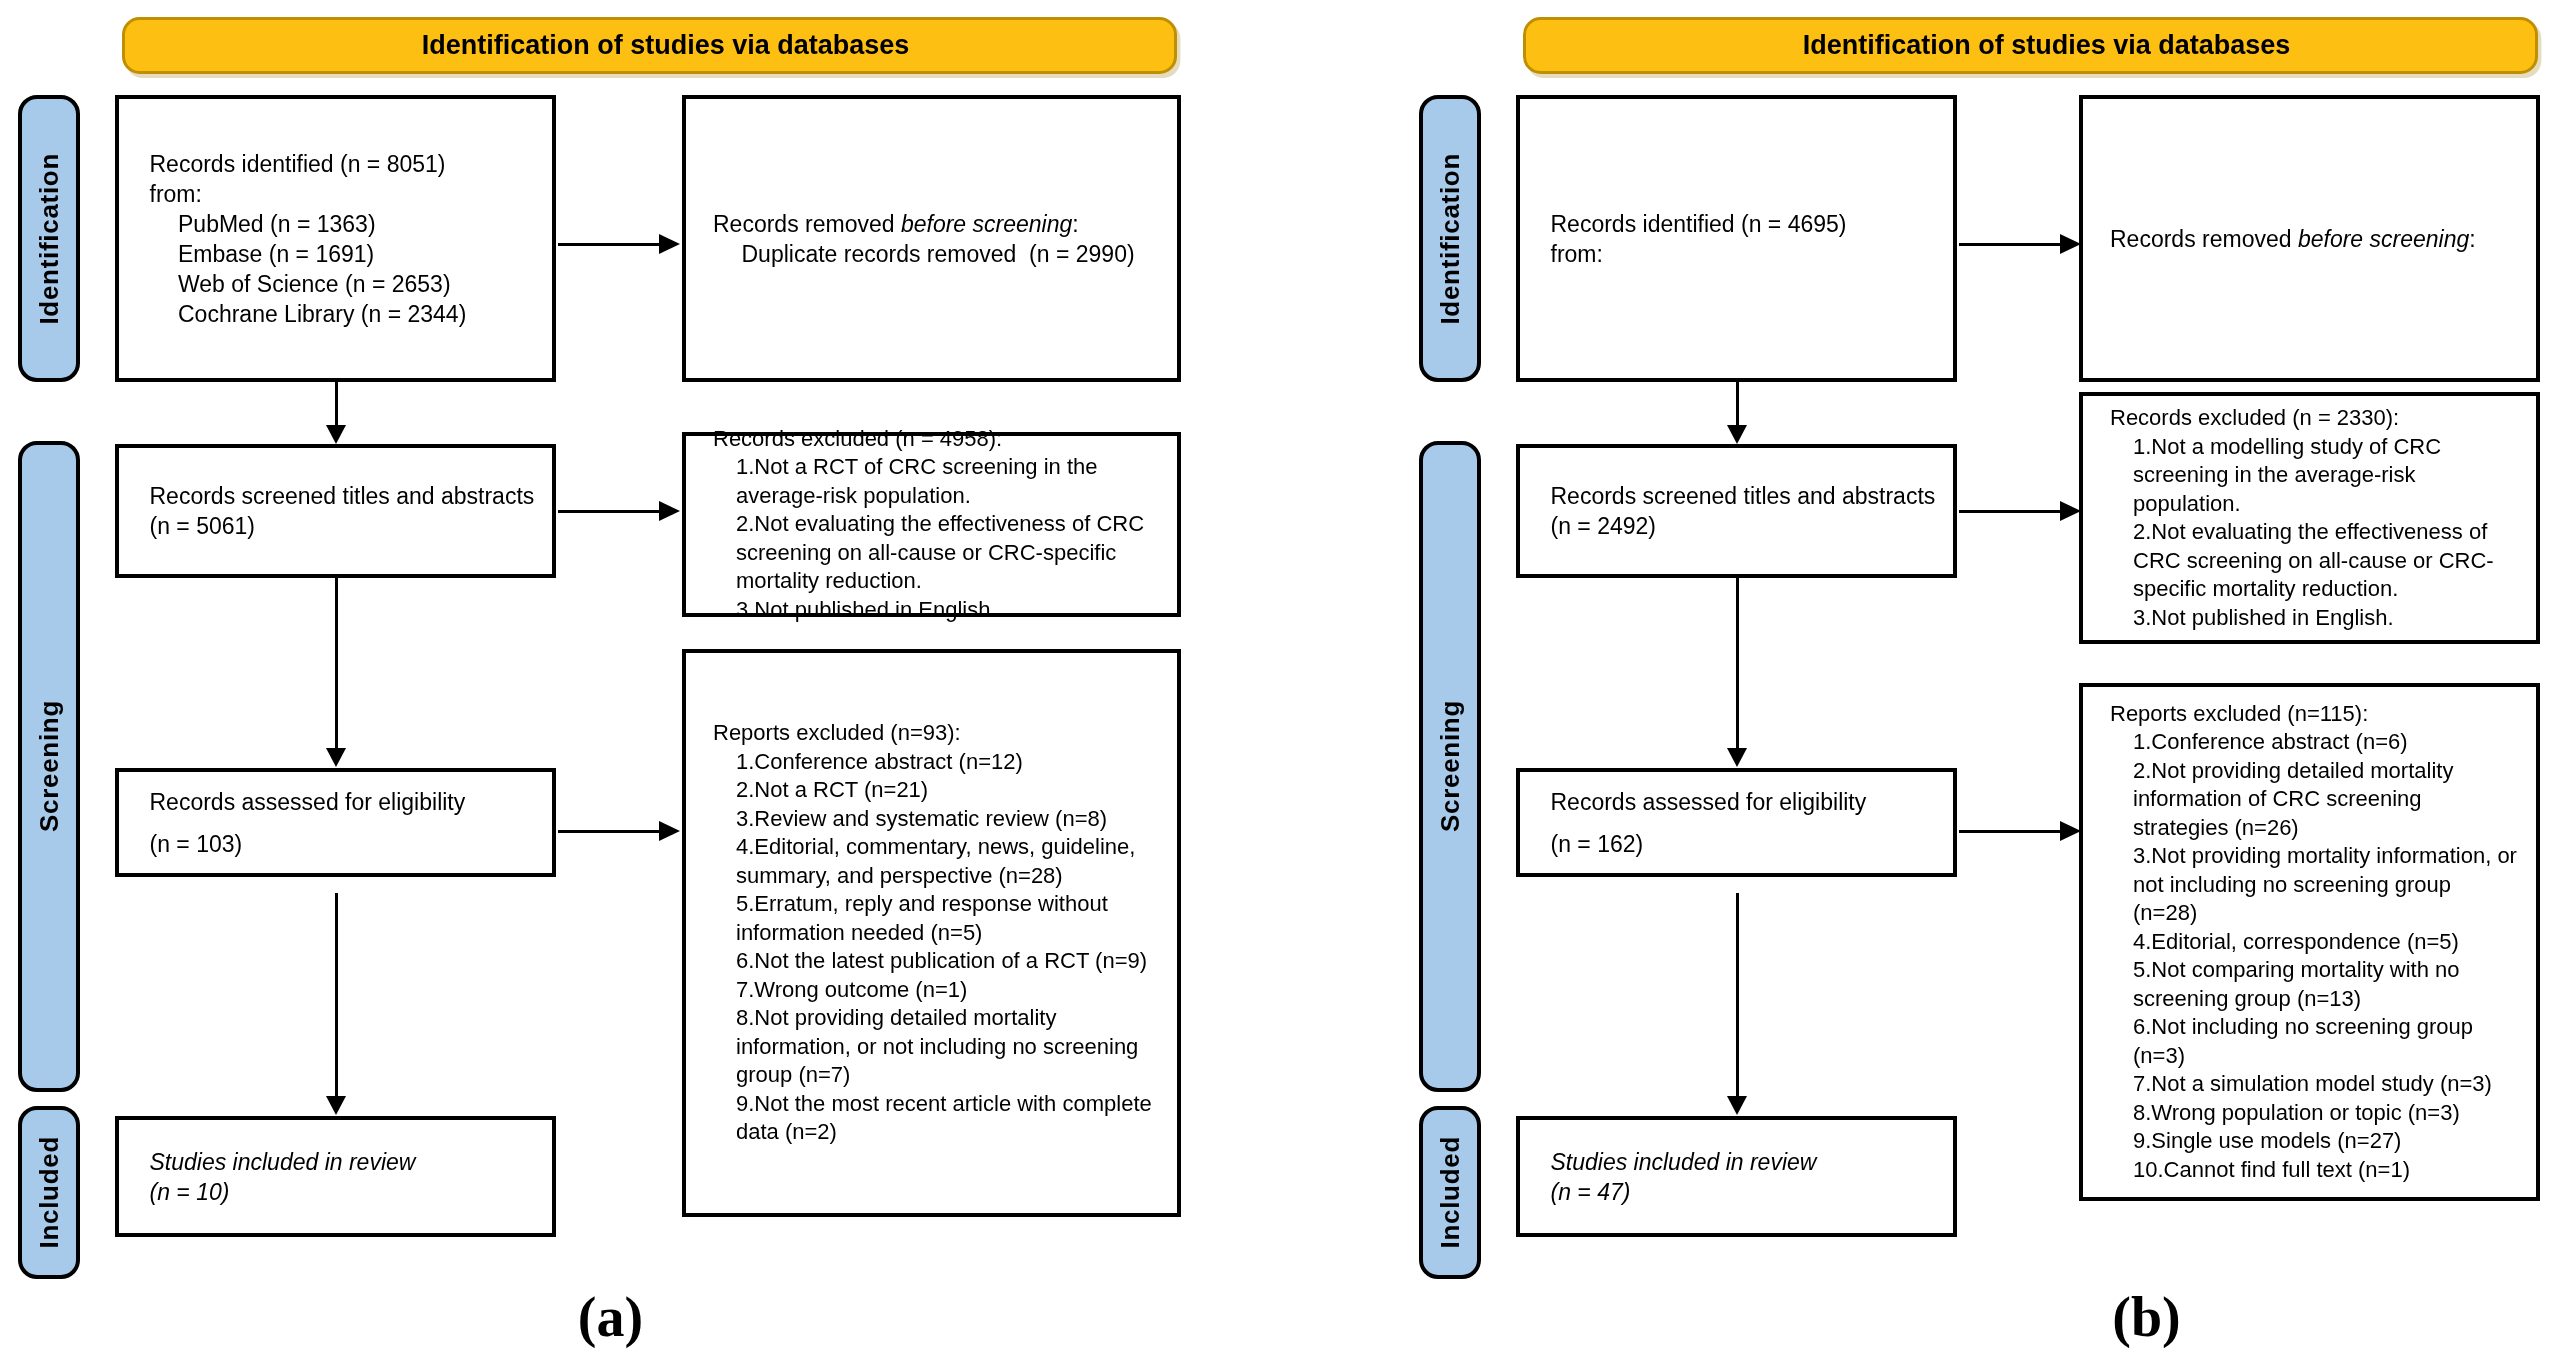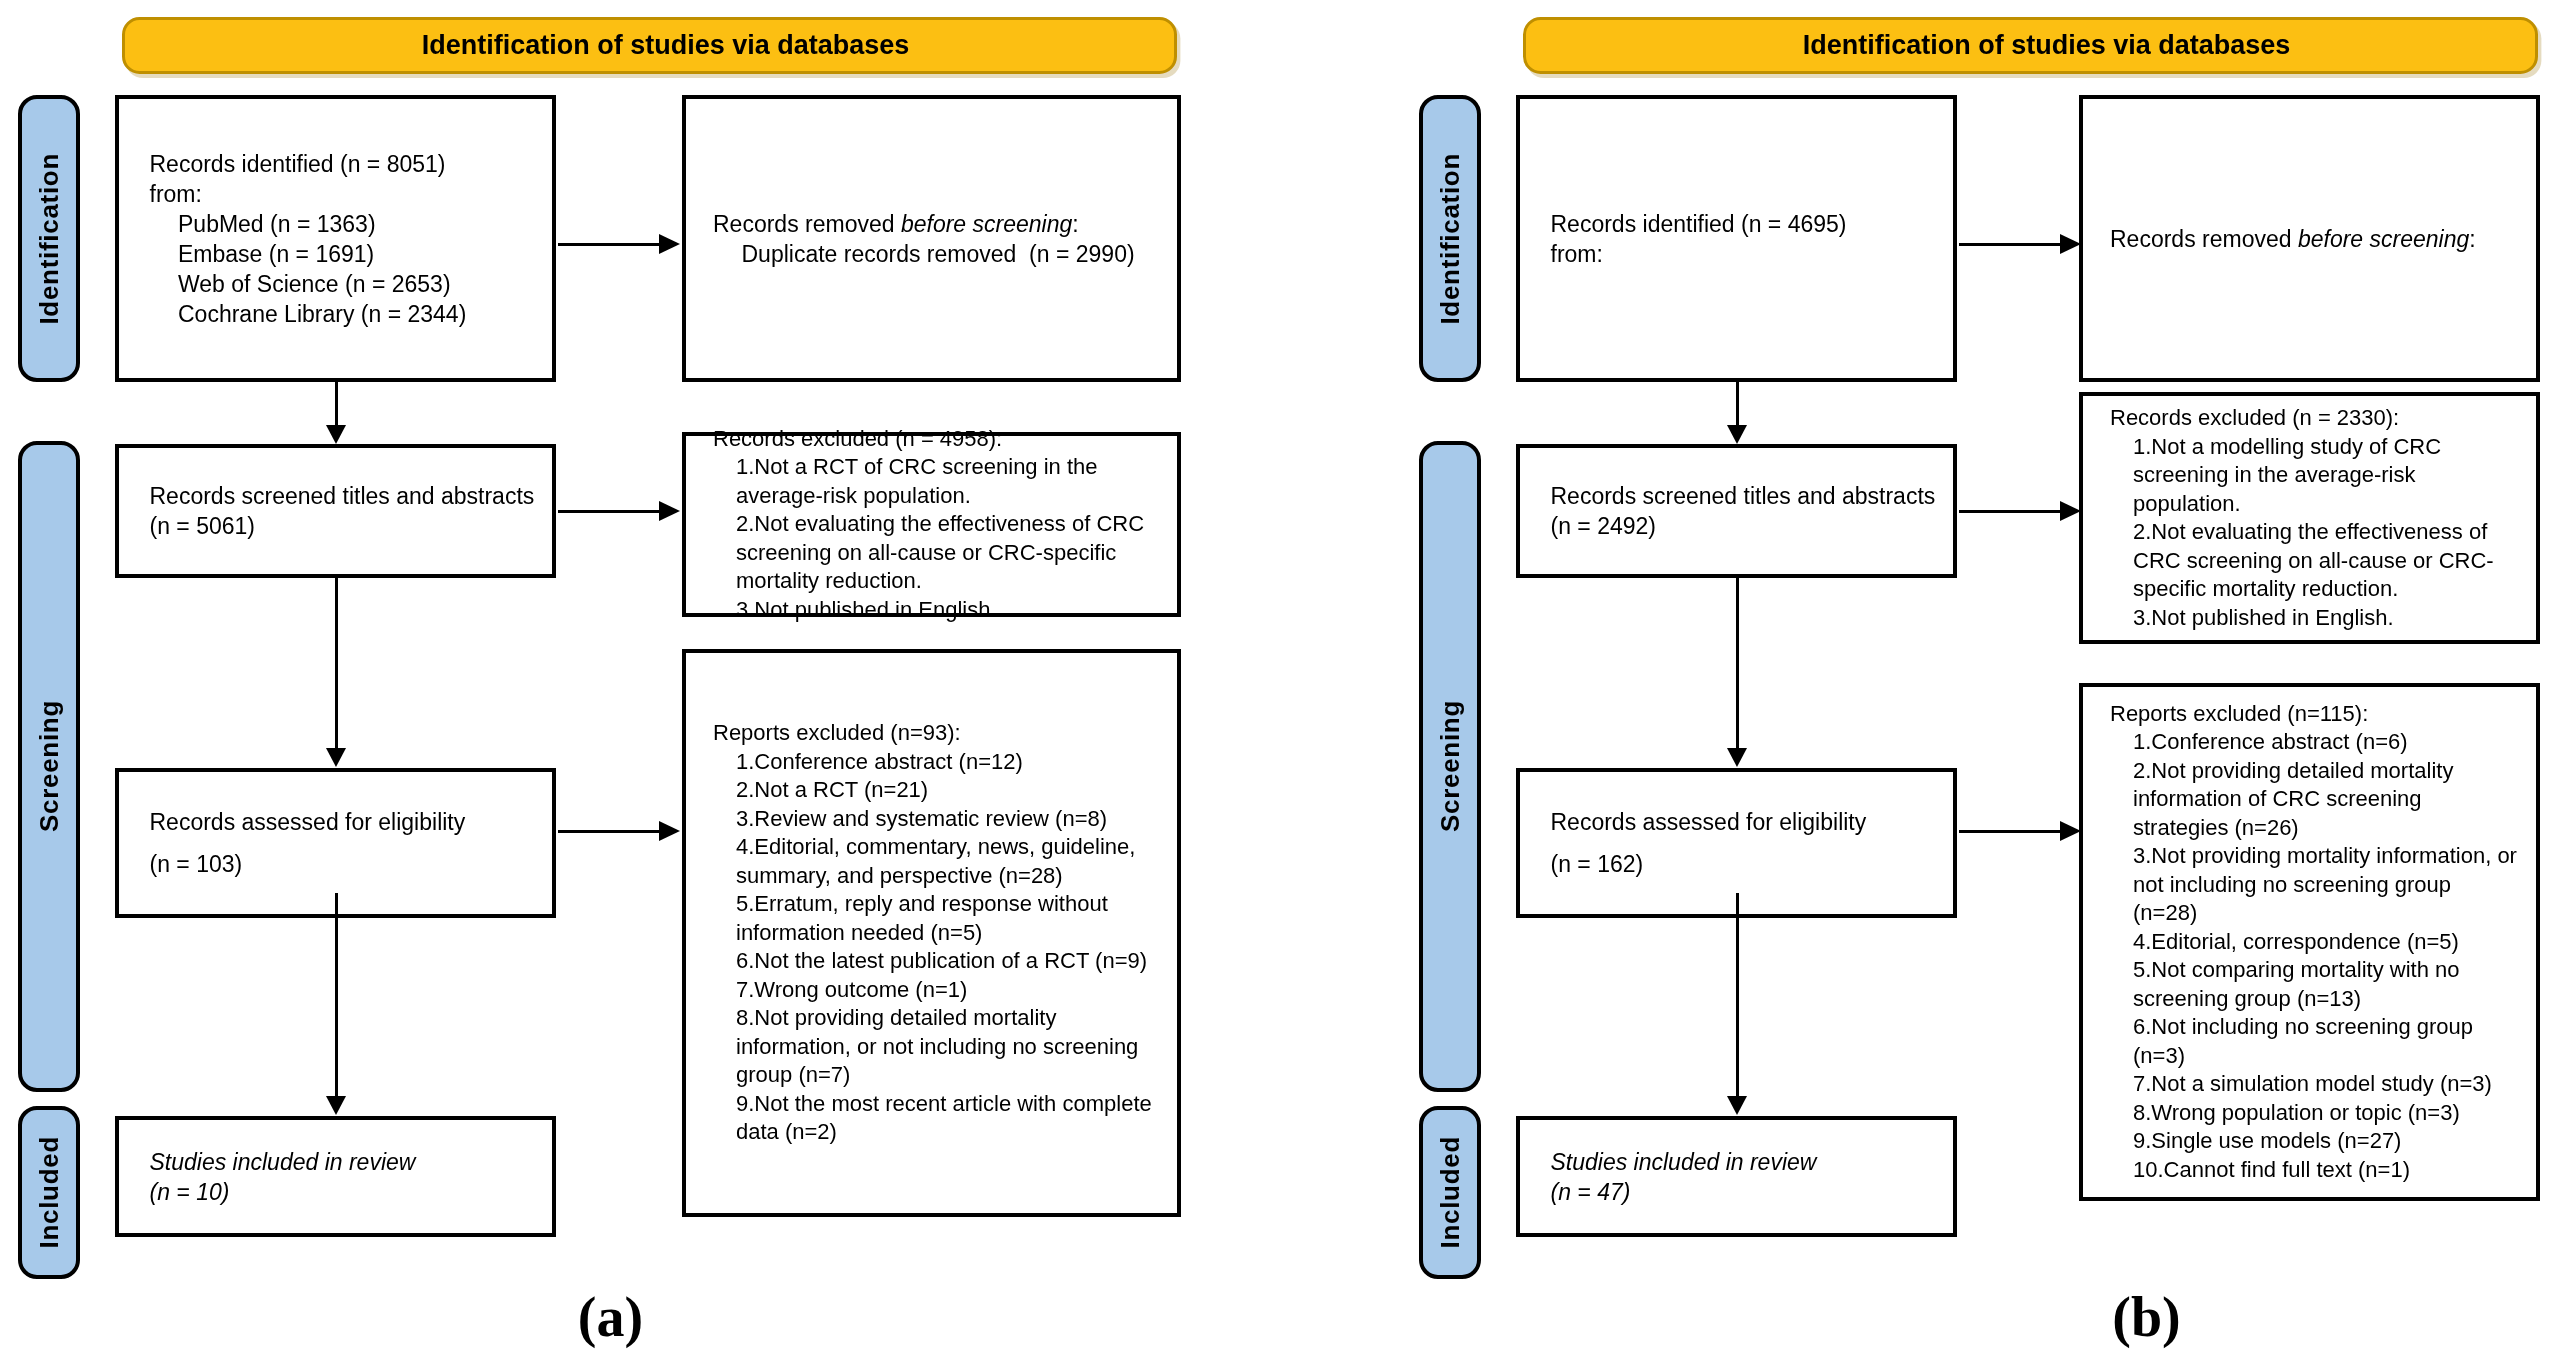--- a/index.html
+++ b/index.html
@@ -28,21 +28,21 @@
   .pill span{writing-mode:vertical-rl;transform:rotate(180deg);font-weight:bold;font-size:26px;letter-spacing:0.7px;}
   .pill-identification{top:95px;height:287px;}
   .pill-screening{top:441px;height:651px;}
   .pill-included{top:1106px;height:173px;}
 
   .box{position:absolute;background:#fff;border:4.7px solid var(--ink);
     font-size:23px;line-height:30px;display:flex;flex-direction:column;justify-content:center;}
   .flowbox{left:115px;width:441px;padding:11px 12.2px 11px 30.5px;}
   .box-identified{top:95px;height:287px;}
   .box-screened{top:444px;height:134px;}
-  .box-assessed{top:768px;height:150px;gap:12px;}
+  .box-assessed{top:768px;height:109px;gap:12px;}
   .box-included{top:1116px;height:121px;font-style:italic;}
 
   .exbox{font-size:22px;line-height:28.5px;padding:12.2px 15px 12.2px 27px;}
   #diag-a .exbox{left:682px;width:499px;}
   #diag-b .exbox{left:678px;width:461px;}
   .box-removed{top:95px;height:287px;font-size:23px;line-height:30px;}
   #diag-a .box-records-excluded{top:397px;height:185px;margin-top:35px;}
   #diag-b .box-records-excluded{top:392px;height:252px;}
   #diag-a .box-reports-excluded{top:649px;height:568px;}
   #diag-b .box-reports-excluded{top:683px;height:518px;}

